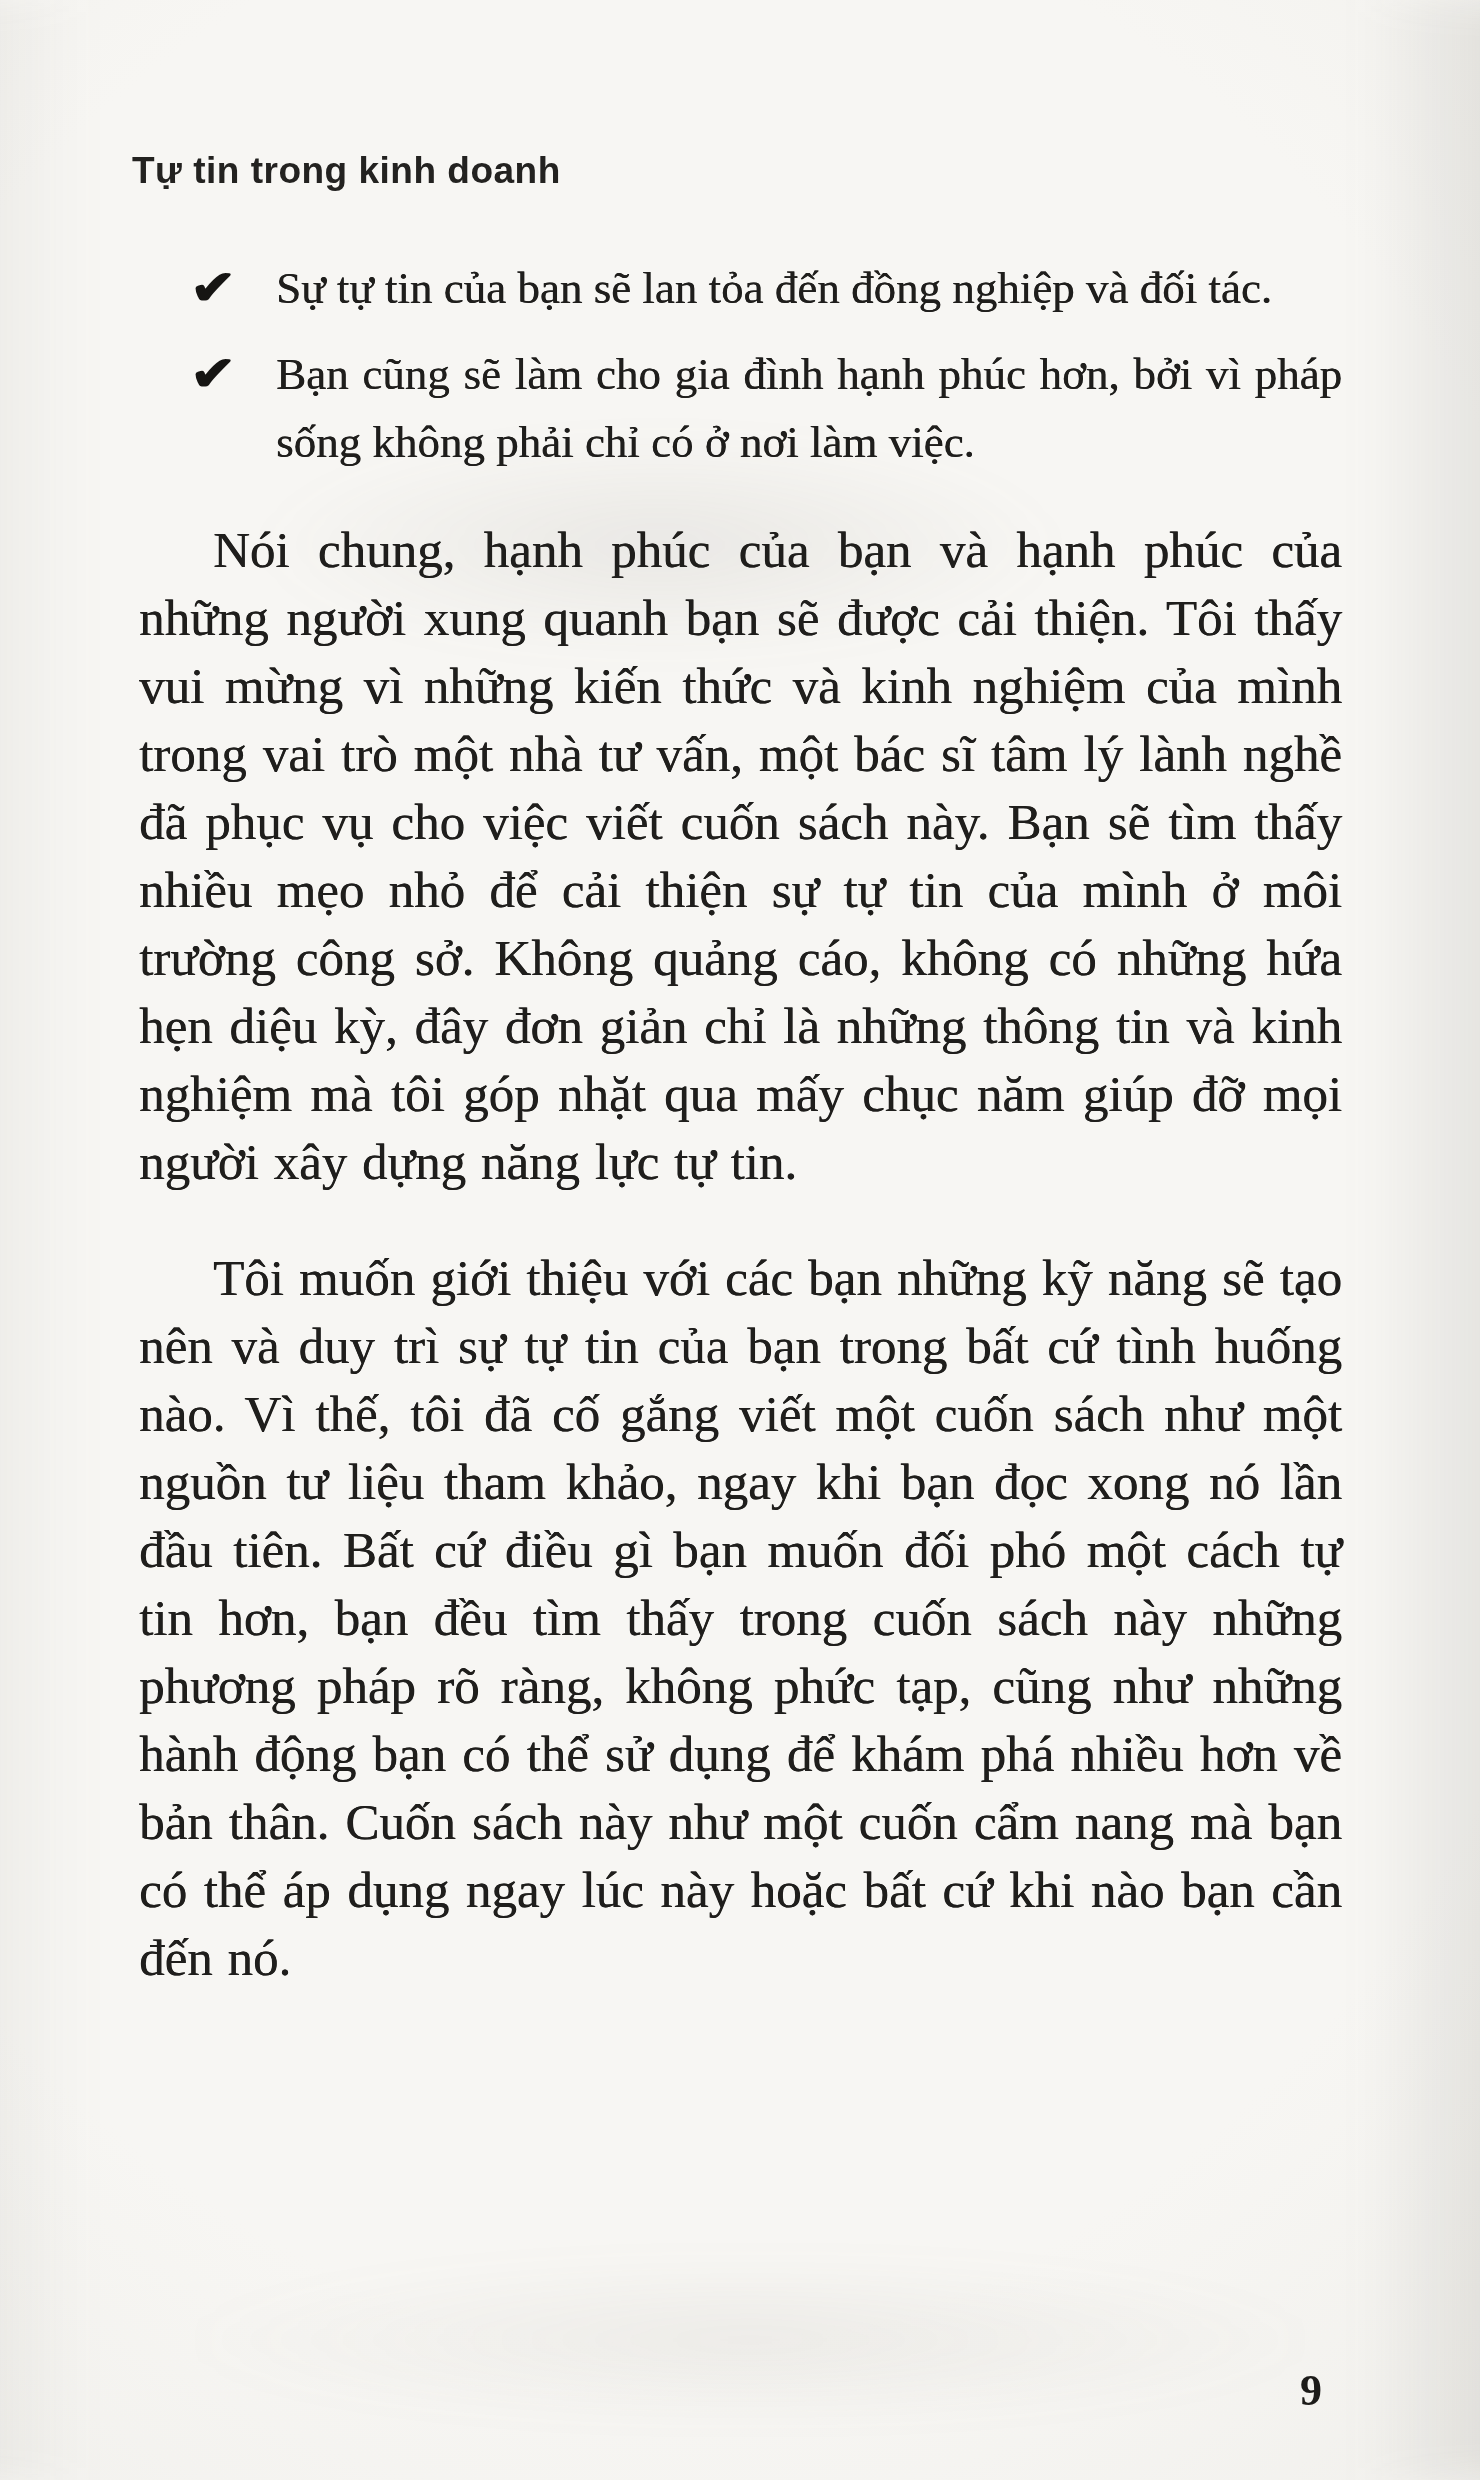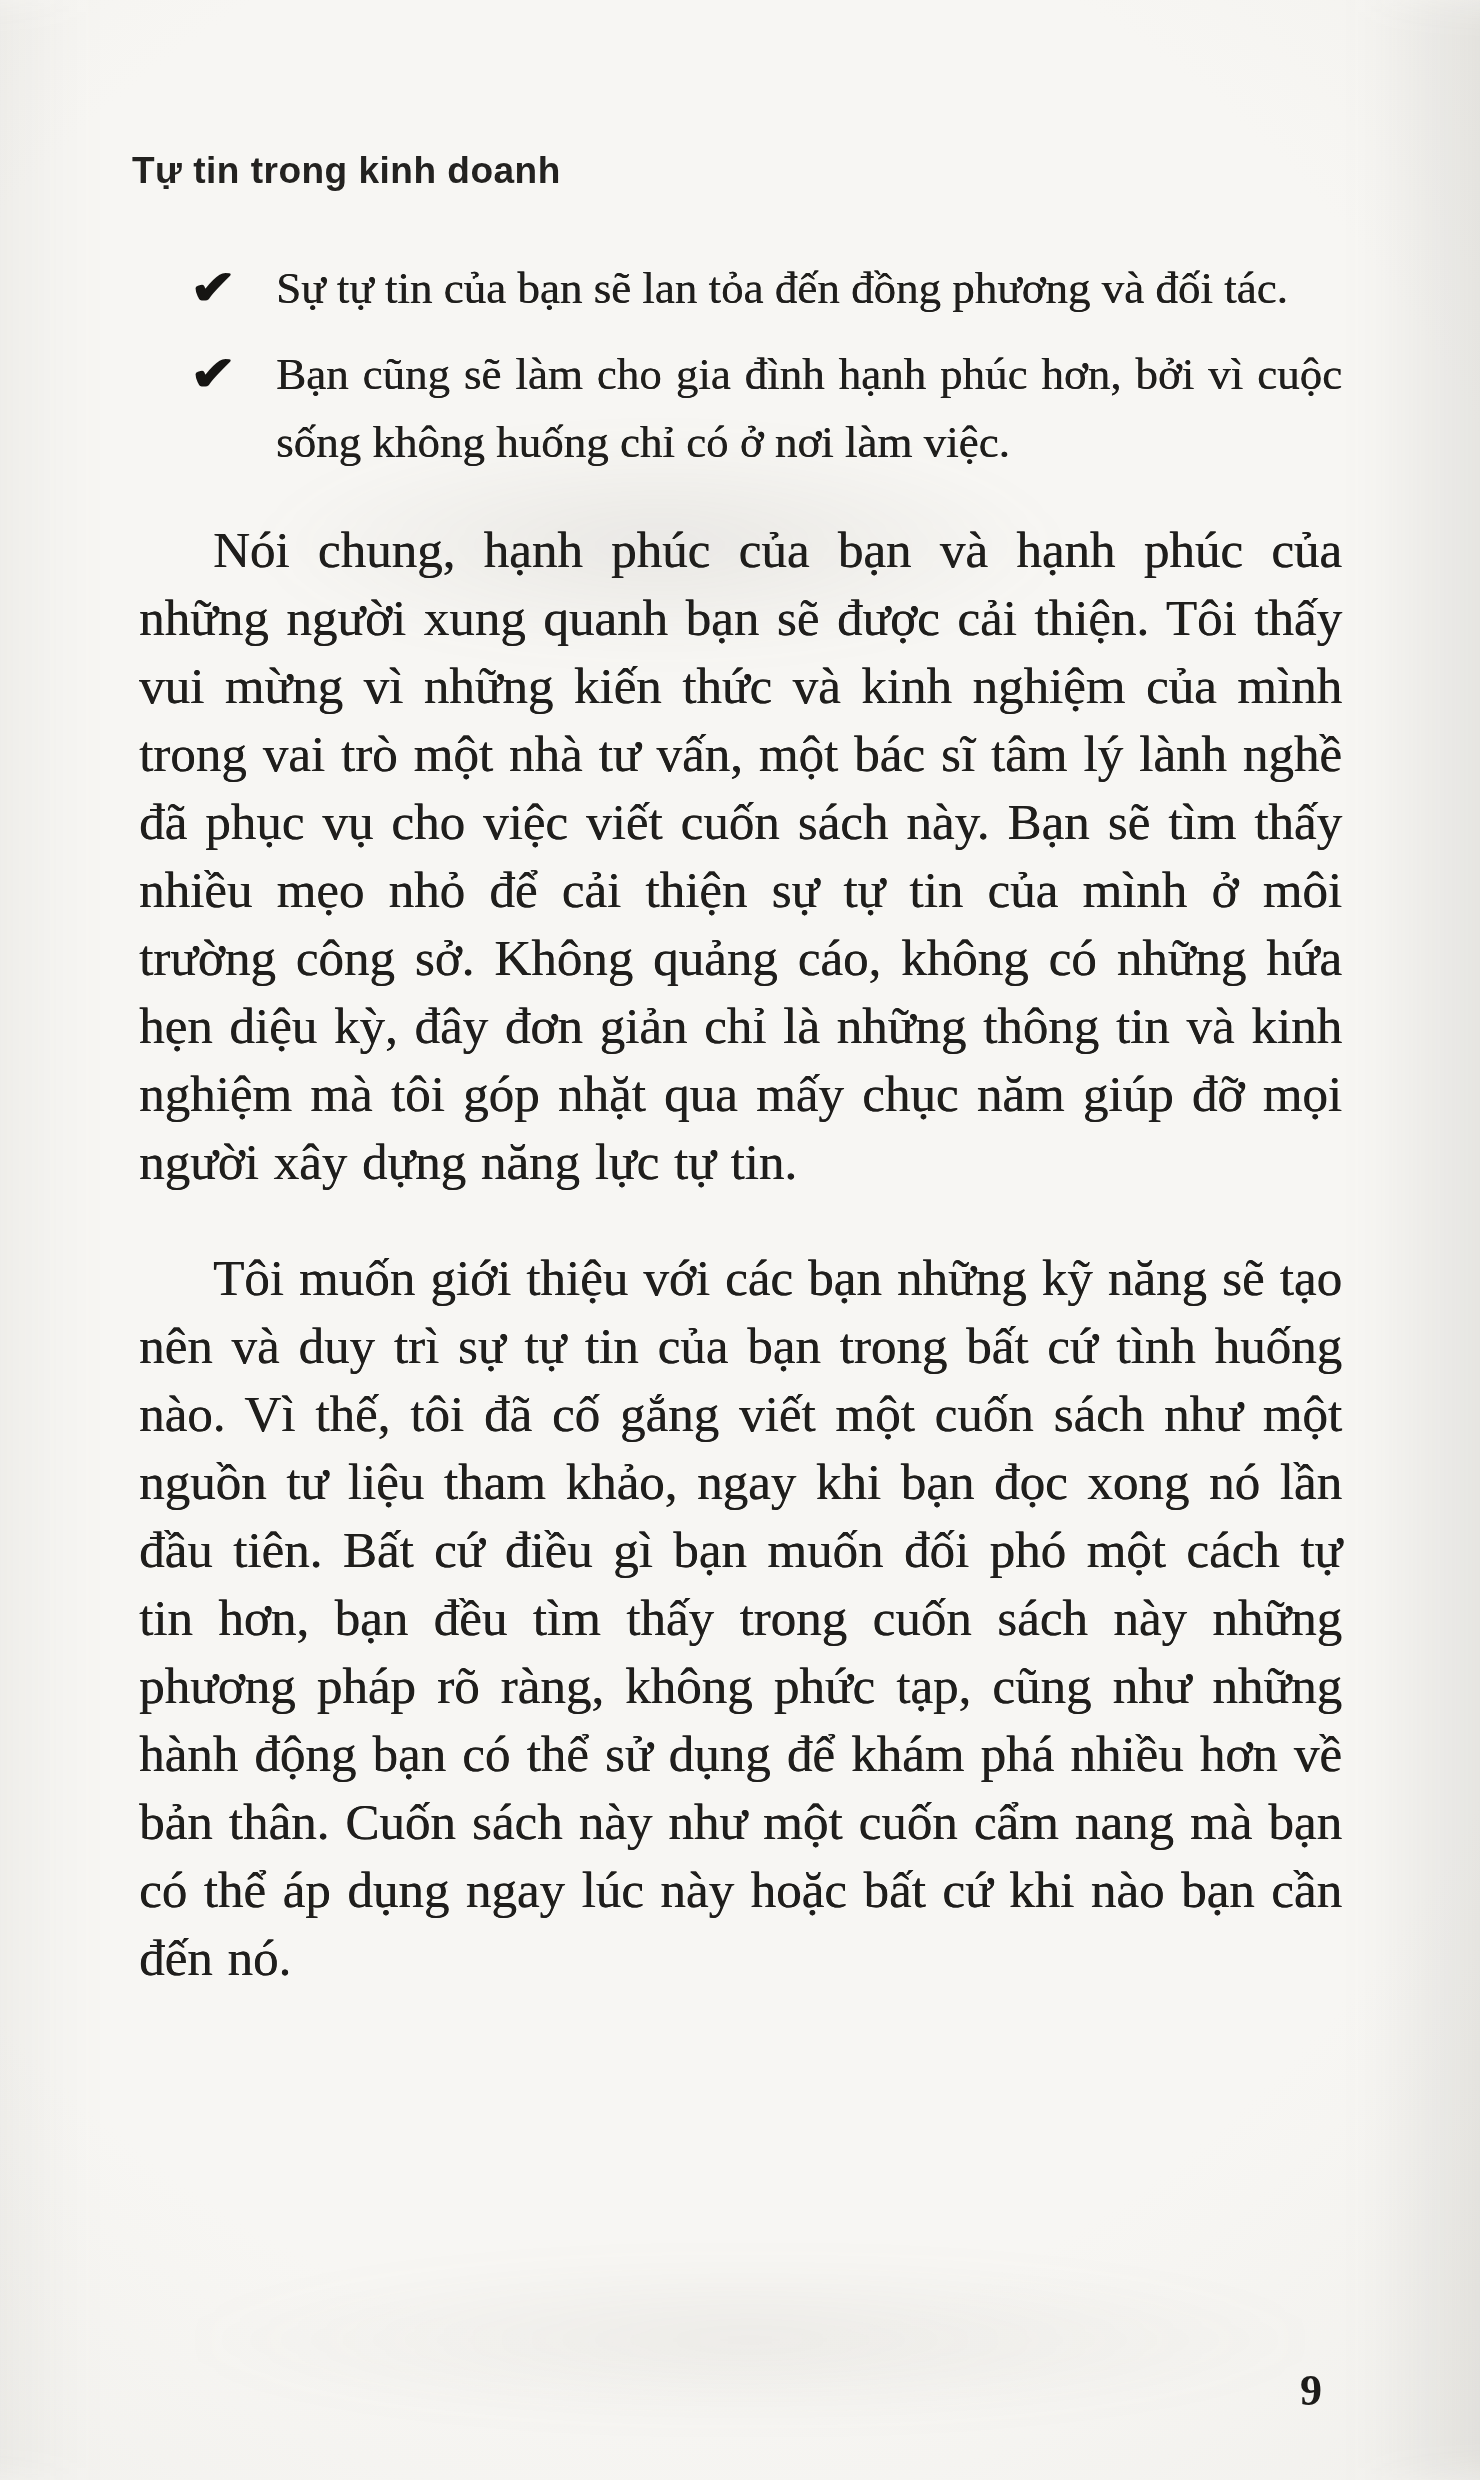--- a/index.html
+++ b/index.html
@@ -109,26 +109,26 @@
   <div class="noise n4"></div>
 
   <div class="content">
 
     <div class="running-header">Tự tin trong kinh doanh</div>
 
     <div class="bullets">
 
       <div class="bullet">
         <span class="marker">✔</span>
-        <span class="btext">Sự tự tin của bạn sẽ lan tỏa đến đồng phương và đối tác.</span>
+        <span class="btext">Sự tự tin của bạn sẽ lan tỏa đến đồng nghiệp và đối tác.</span>
       </div>
 
       <div class="bullet">
         <span class="marker">✔</span>
-        <span class="btext">Bạn cũng sẽ làm cho gia đình hạnh phúc hơn, bởi vì cuộc sống không huống chỉ có ở nơi làm việc.</span>
+        <span class="btext">Bạn cũng sẽ làm cho gia đình hạnh phúc hơn, bởi vì pháp sống không phải chỉ có ở nơi làm việc.</span>
       </div>
 
     </div>
 
     <div class="body-paragraphs">
       <p class="para">Nói chung, hạnh phúc của bạn và hạnh phúc của những người xung quanh bạn sẽ được cải thiện. Tôi thấy vui mừng vì những kiến thức và kinh nghiệm của mình trong vai trò một nhà tư vấn, một bác sĩ tâm lý lành nghề đã phục vụ cho việc viết cuốn sách này. Bạn sẽ tìm thấy nhiều mẹo nhỏ để cải thiện sự tự tin của mình ở môi trường công sở. Không quảng cáo, không có những hứa hẹn diệu kỳ, đây đơn giản chỉ là những thông tin và kinh nghiệm mà tôi góp nhặt qua mấy chục năm giúp đỡ mọi người xây dựng năng lực tự tin.</p>
       <p class="para">Tôi muốn giới thiệu với các bạn những kỹ năng sẽ tạo nên và duy trì sự tự tin của bạn trong bất cứ tình huống nào. Vì thế, tôi đã cố gắng viết một cuốn sách như một nguồn tư liệu tham khảo, ngay khi bạn đọc xong nó lần đầu tiên. Bất cứ điều gì bạn muốn đối phó một cách tự tin hơn, bạn đều tìm thấy trong cuốn sách này những phương pháp rõ ràng, không phức tạp, cũng như những hành động bạn có thể sử dụng để khám phá nhiều hơn về bản thân. Cuốn sách này như một cuốn cẩm nang mà bạn có thể áp dụng ngay lúc này hoặc bất cứ khi nào bạn cần đến nó.</p>
     </div>
 
   </div>

